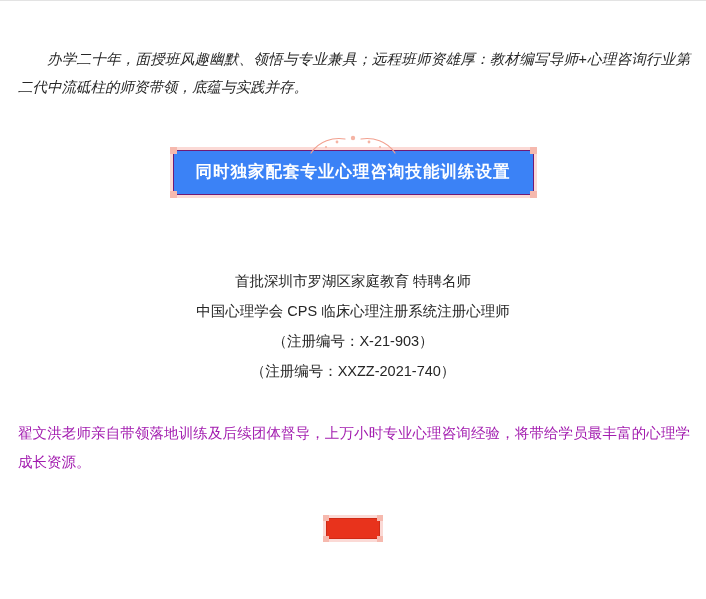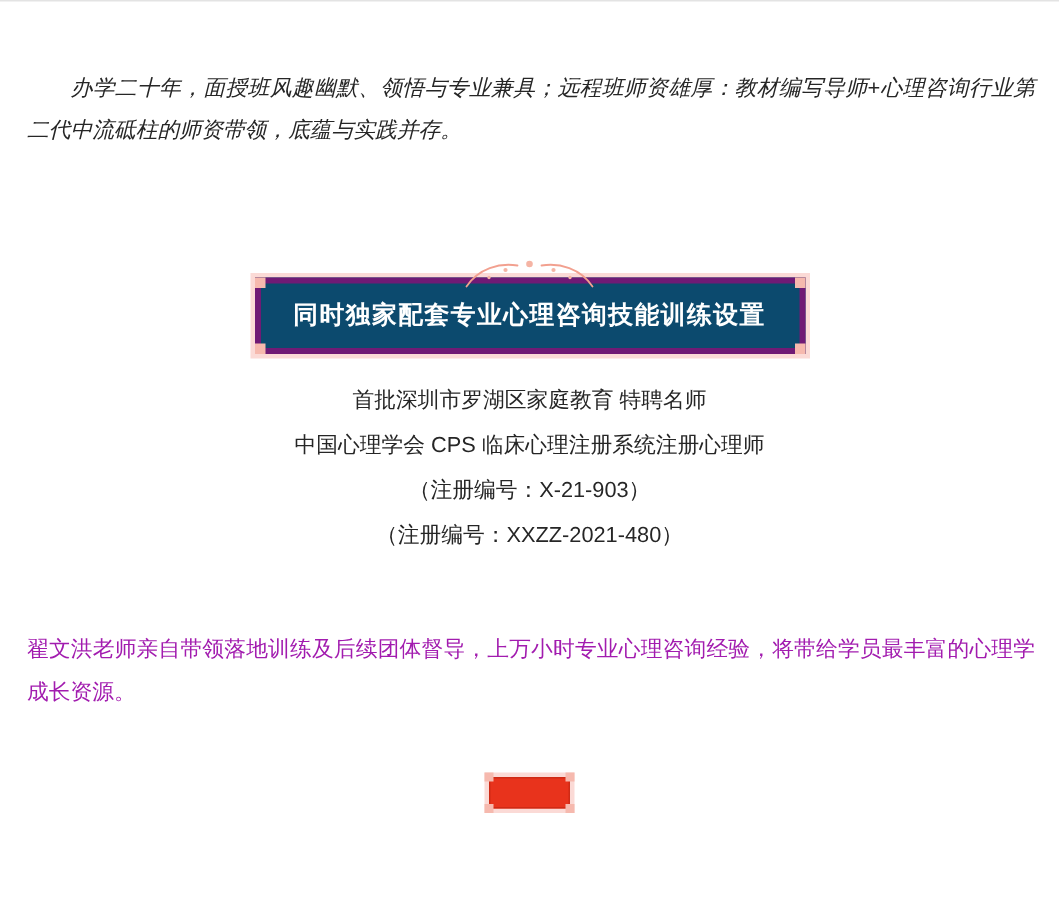--- a/index.html
+++ b/index.html
@@ -43,30 +43,29 @@
   .banner-wrap {
     position: absolute;
     top: 150px;
     left: 0;
     width: 706px;
     display: flex;
     justify-content: center;
   }
   .banner {
     position: relative;
-    background: #0c4a6e;
+    background: #3b82f6;
     color: #ffffff;
     font-size: 16.5px;
     font-weight: bold;
     letter-spacing: 1px;
     padding: 10px 22px 11px 22px;
-    border: 4px solid #701a75;
+    border: 1px solid #701a75;
     box-shadow: 0 0 0 3px rgba(232,51,28,0.18);
     white-space: nowrap;
-    margin-top: 35px;
   }
   .banner .corner {
     position: absolute;
     width: 7px;
     height: 7px;
     background: #f6b9ae;
   }
   .banner .c-tl { top: -4px; left: -4px; }
   .banner .c-tr { top: -4px; right: -4px; }
   .banner .c-bl { bottom: -4px; left: -4px; }
@@ -75,21 +74,21 @@
     position: absolute;
     top: -16px;
     left: 50%;
     transform: translateX(-50%);
     width: 120px;
     height: 22px;
     pointer-events: none;
   }
   .credits {
     position: absolute;
-    top: 252px;
+    top: 266px;
     left: 0;
     width: 706px;
     text-align: center;
     font-size: 14.5px;
     line-height: 30px;
     color: #262626;
   }
   .credits .line {
     display: block;
   }
@@ -163,21 +162,21 @@
       <span class="corner c-bl"></span>
       <span class="corner c-br"></span>
       <span>同时独家配套专业心理咨询技能训练设置</span>
     </div>
   </div>
 
   <div class="credits">
     <span class="line">首批深圳市罗湖区家庭教育 特聘名师</span>
     <span class="line">中国心理学会 CPS 临床心理注册系统注册心理师</span>
     <span class="line">（注册编号：X-21-903）</span>
-    <span class="line">（注册编号：XXZZ-2021-480）</span>
+    <span class="line">（注册编号：XXZZ-2021-740）</span>
   </div>
 
   <p class="closing">翟文洪老师亲自带领落地训练及后续团体督导，上万小时专业心理咨询经验，将带给学员最丰富的心理学成长资源。</p>
 
   <div class="banner2-wrap">
     <div class="banner2">
       <span class="corner c-tl"></span>
       <span class="corner c-tr"></span>
       <span class="corner c-bl"></span>
       <span class="corner c-br"></span>

